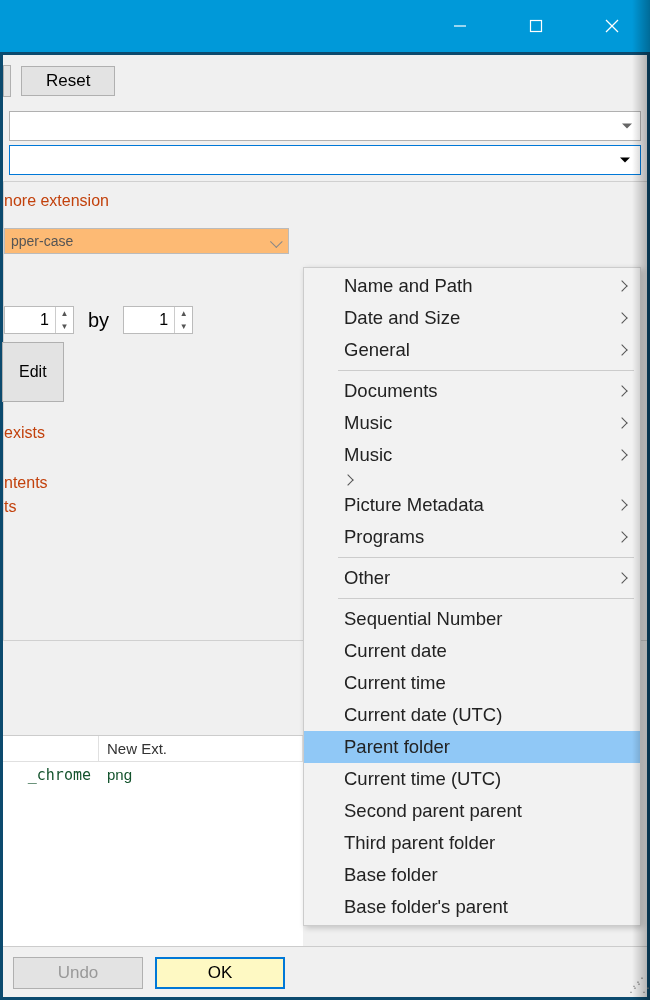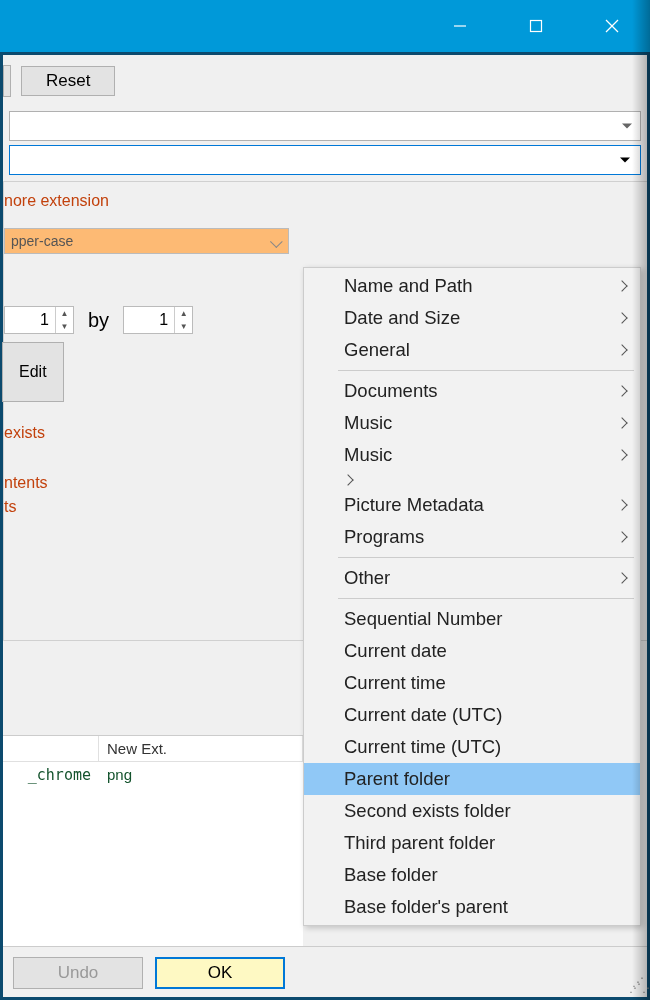--- a/index.html
+++ b/index.html
@@ -403,28 +403,28 @@
         </div>
         <div class="menu-item">
           <span>Current date</span>
         </div>
         <div class="menu-item">
           <span>Current time</span>
         </div>
         <div class="menu-item">
           <span>Current date (UTC)</span>
         </div>
-        <div class="menu-item">
-          <span>Current time (UTC)</span>
-        </div>
         <div class="menu-item highlight">
           <span>Parent folder</span>
         </div>
         <div class="menu-item">
-          <span>Second exists folder</span>
+          <span>Current time (UTC)</span>
+        </div>
+        <div class="menu-item">
+          <span>Second parent parent</span>
         </div>
         <div class="menu-item">
           <span>Third parent folder</span>
         </div>
         <div class="menu-item">
           <span>Base folder</span>
         </div>
         <div class="menu-item">
           <span>Base folder's parent</span>
         </div>

